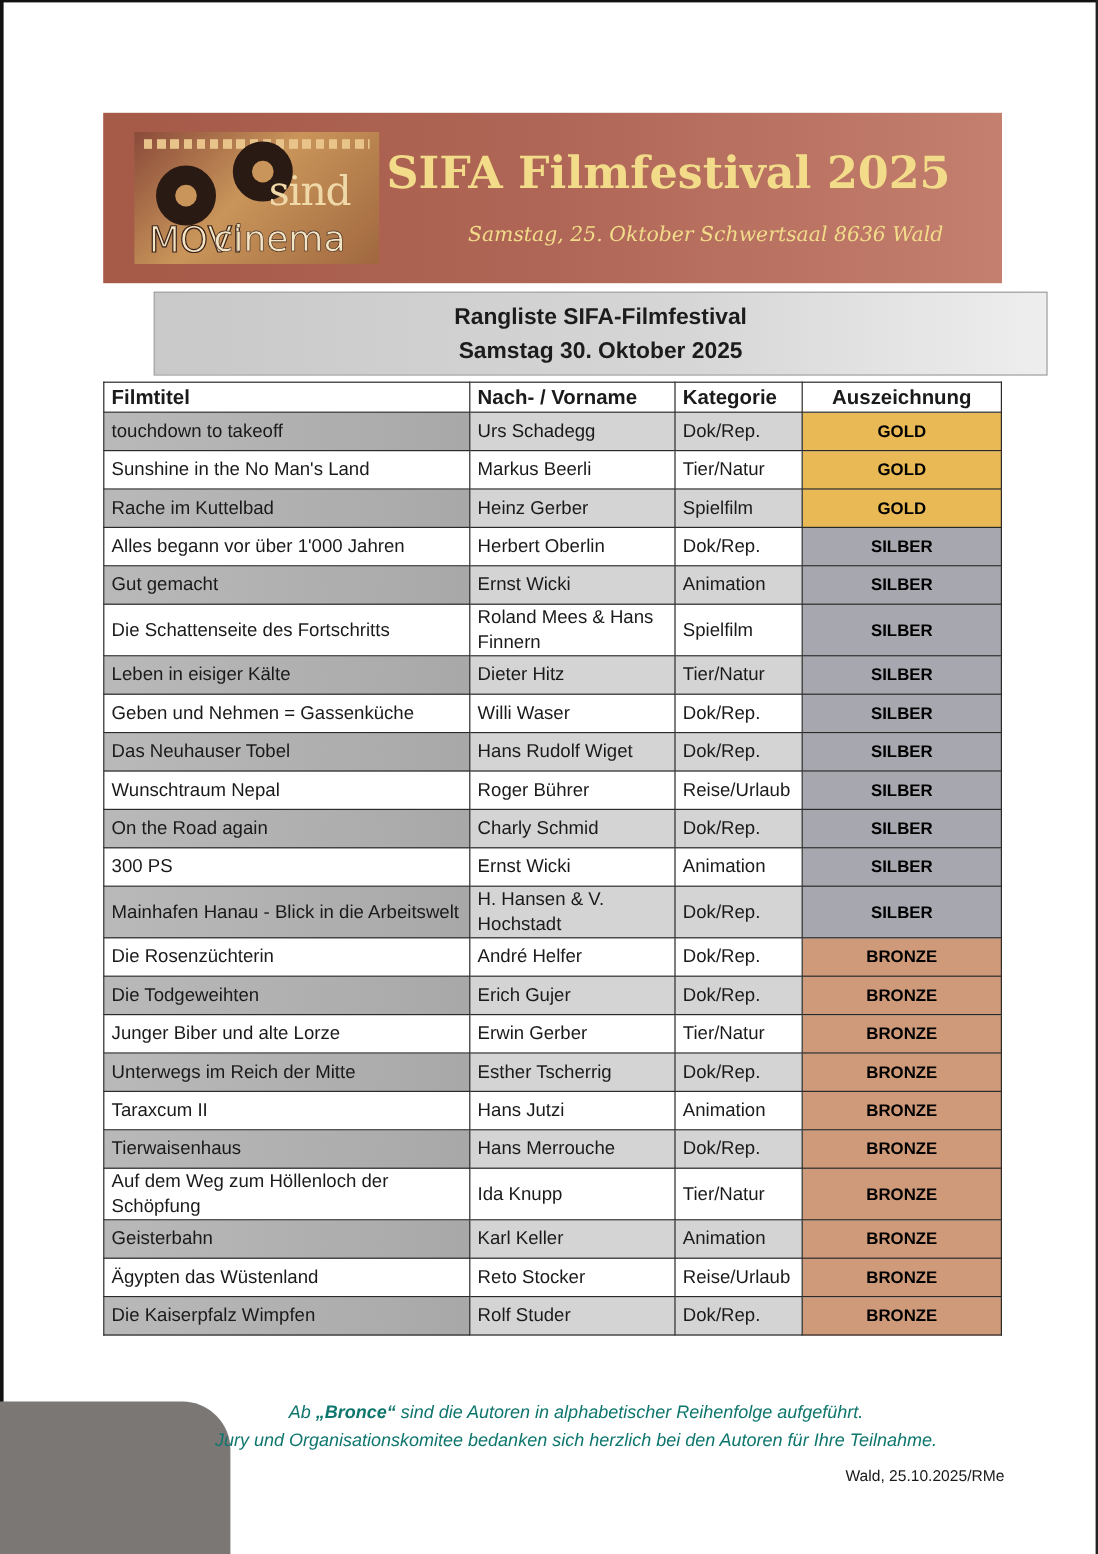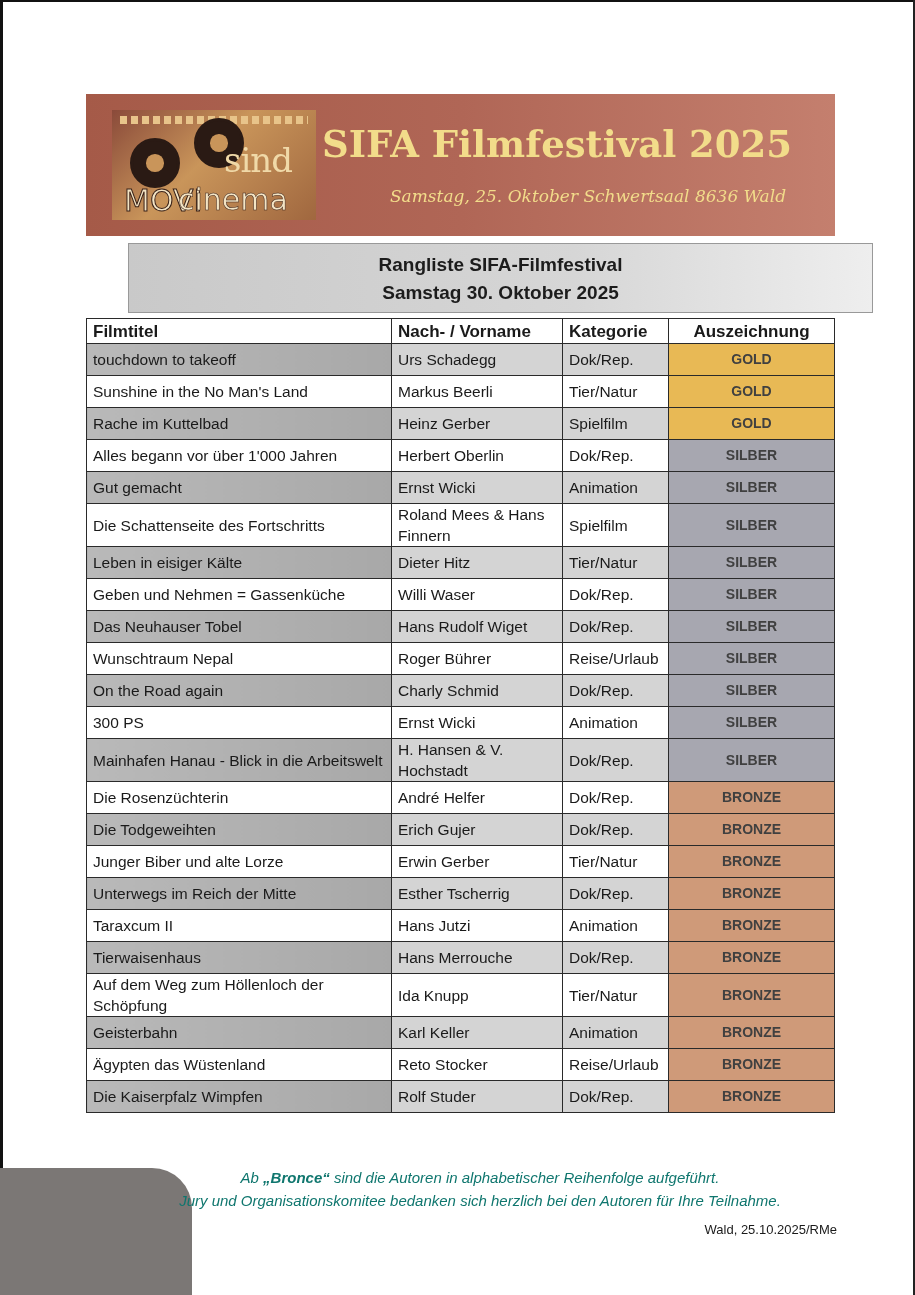--- a/index.html
+++ b/index.html
@@ -65,21 +65,21 @@
     border: 1.5px solid #2a2a2a; padding: 0 6px; vertical-align: middle;
     line-height: 21px;
   }
   .ranking-table th { height: 24px; background: #ffffff; font-weight: bold; font-size: 17px; text-align: left; }
   .ranking-table th.col-award { text-align: center; }
   .ranking-table td { height: 31px; }
   .ranking-table tr.tall td { height: 42px; }
   .ranking-table tr.shaded td.c-title { background: linear-gradient(90deg, #b9b9b9, #a8a8a8); }
   .ranking-table tr.shaded td.c-name, .ranking-table tr.shaded td.c-cat { background: #d4d4d4; }
   .ranking-table tr.plain td.c-title, .ranking-table tr.plain td.c-name, .ranking-table tr.plain td.c-cat { background: #ffffff; }
-  .ranking-table td.c-award { text-align: center; font-weight: bold; font-size: 14px; color: #404040; }
+  .ranking-table td.c-award { text-align: center; font-weight: bold; font-size: 14px; color: #000000; }
   .ranking-table td.award-gold { background: #e8b955; }
   .ranking-table td.award-silber { background: #a7a7b0; }
   .ranking-table td.award-bronze { background: #cf9a79; }
 
   .footer-note {
     position: absolute; left: 100px; top: 1166px; width: 760px; text-align: center;
     font-family: "Liberation Sans", sans-serif; font-style: italic; font-size: 15px; line-height: 23px;
     color: #0f766e;
   }
   .footer-note b { font-style: italic; }

